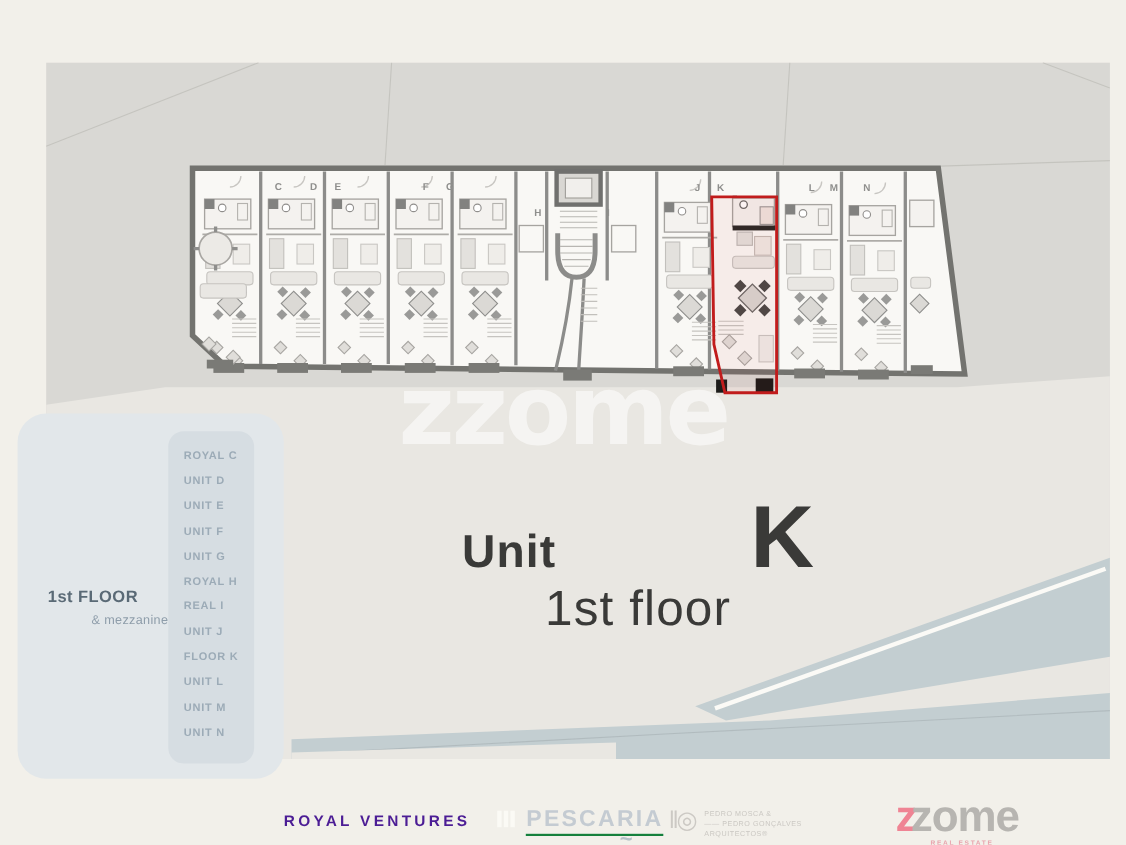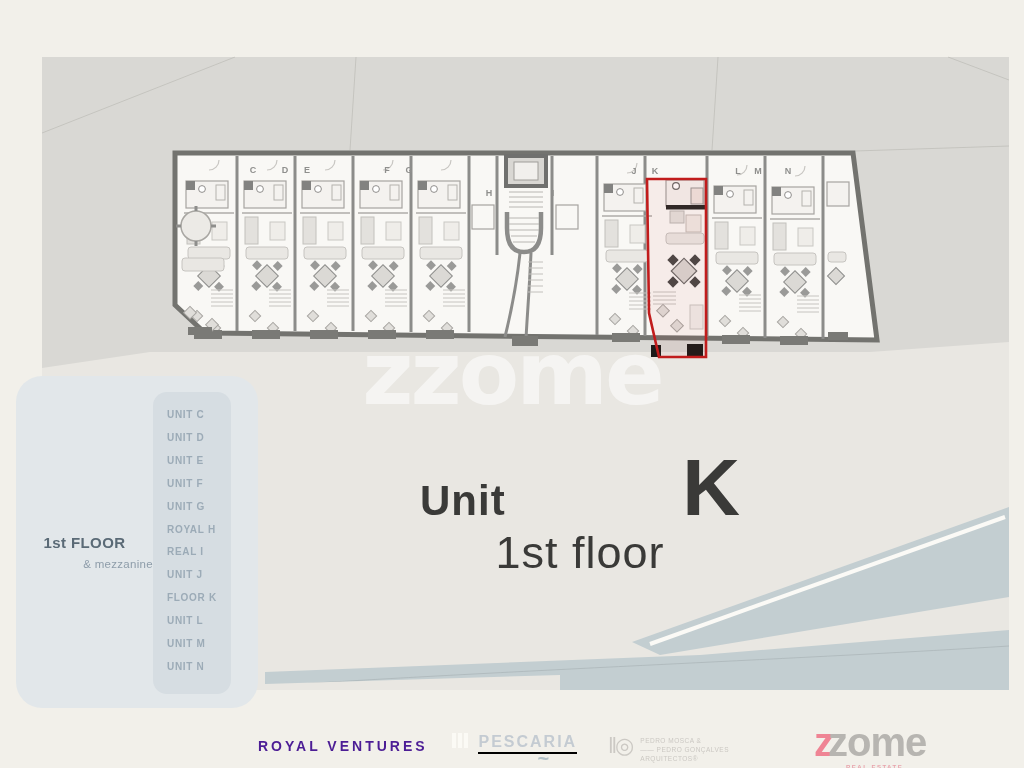--- a/index.html
+++ b/index.html
@@ -24,21 +24,21 @@
   .unit-letter{font-size:80px;font-weight:700;margin-left:12px;line-height:.9;}
   .unit-floor{font-size:45px;font-weight:400;margin-top:2px;letter-spacing:1px;}
   
   .plan-letter{position:absolute;font-size:9px;font-weight:700;color:#8f8f8d;transform:translateX(-50%);}
   
   .footer-royal{position:absolute;left:258px;top:738px;font-size:14px;font-weight:600;
     letter-spacing:3px;color:#4c1d95;}
   .pescaria{position:absolute;left:452px;top:733px;color:#c4cbd2;}
   .pescaria .bars{display:inline-block;vertical-align:middle;margin-right:4px;}
   .pescaria .bar{display:inline-block;width:4px;height:15px;background:#fbfaf5;margin-right:2px;}
-  .pescaria .word{font-size:16px;font-weight:700;letter-spacing:2px;border-bottom:2px solid #000000;
+  .pescaria .word{font-size:21px;font-weight:700;letter-spacing:2px;border-bottom:2px solid #15803d;
     padding-bottom:2px;}
   .pescaria .tilde{display:block;text-align:right;color:#b3c1c7;font-size:20px;font-weight:700;
     line-height:8px;margin-top:2px;margin-right:28px;}
   .arch{position:absolute;left:608px;top:733px;display:flex;align-items:flex-start;color:#cbc8c3;}
   .arch .glyph{font-size:22px;line-height:26px;letter-spacing:-2px;margin-right:8px;color:#ccc9c4;}
   .arch .lines{font-size:6.5px;letter-spacing:.5px;line-height:9px;padding-top:3px;}
   .zome{position:absolute;left:814px;top:722px;line-height:1;}
   .zome .zrow{display:flex;align-items:baseline;}
   .zome .z1{font-size:40px;font-weight:700;color:#ef8494;margin-right:-6px;}
   .zome .zrest{font-size:40px;font-weight:700;color:#b7b5b1;letter-spacing:-1px;}
@@ -178,21 +178,21 @@
       <span class="plan-letter" style="left: 655px; top: 166px;">K</span>
       <span class="plan-letter" style="left: 738px; top: 166px;">L</span>
       <span class="plan-letter" style="left: 758px; top: 166px;">M</span>
       <span class="plan-letter" style="left: 788px; top: 166px;">N</span>
     </div>
 
   <div class="sidebar">
     <div class="floor-label">1st FLOOR</div>
     <div class="floor-sublabel">&amp; mezzanine</div>
     <div class="sidebar-inner" id="unit-list">
-        <div class="unit-item">UNIT C</div>
+        <div class="unit-item">ROYAL C</div>
         <div class="unit-item">UNIT D</div>
         <div class="unit-item">UNIT E</div>
         <div class="unit-item">UNIT F</div>
         <div class="unit-item">UNIT G</div>
         <div class="unit-item">ROYAL H</div>
         <div class="unit-item">REAL I</div>
         <div class="unit-item">UNIT J</div>
         <div class="unit-item">FLOOR K</div>
         <div class="unit-item">UNIT L</div>
         <div class="unit-item">UNIT M</div>

